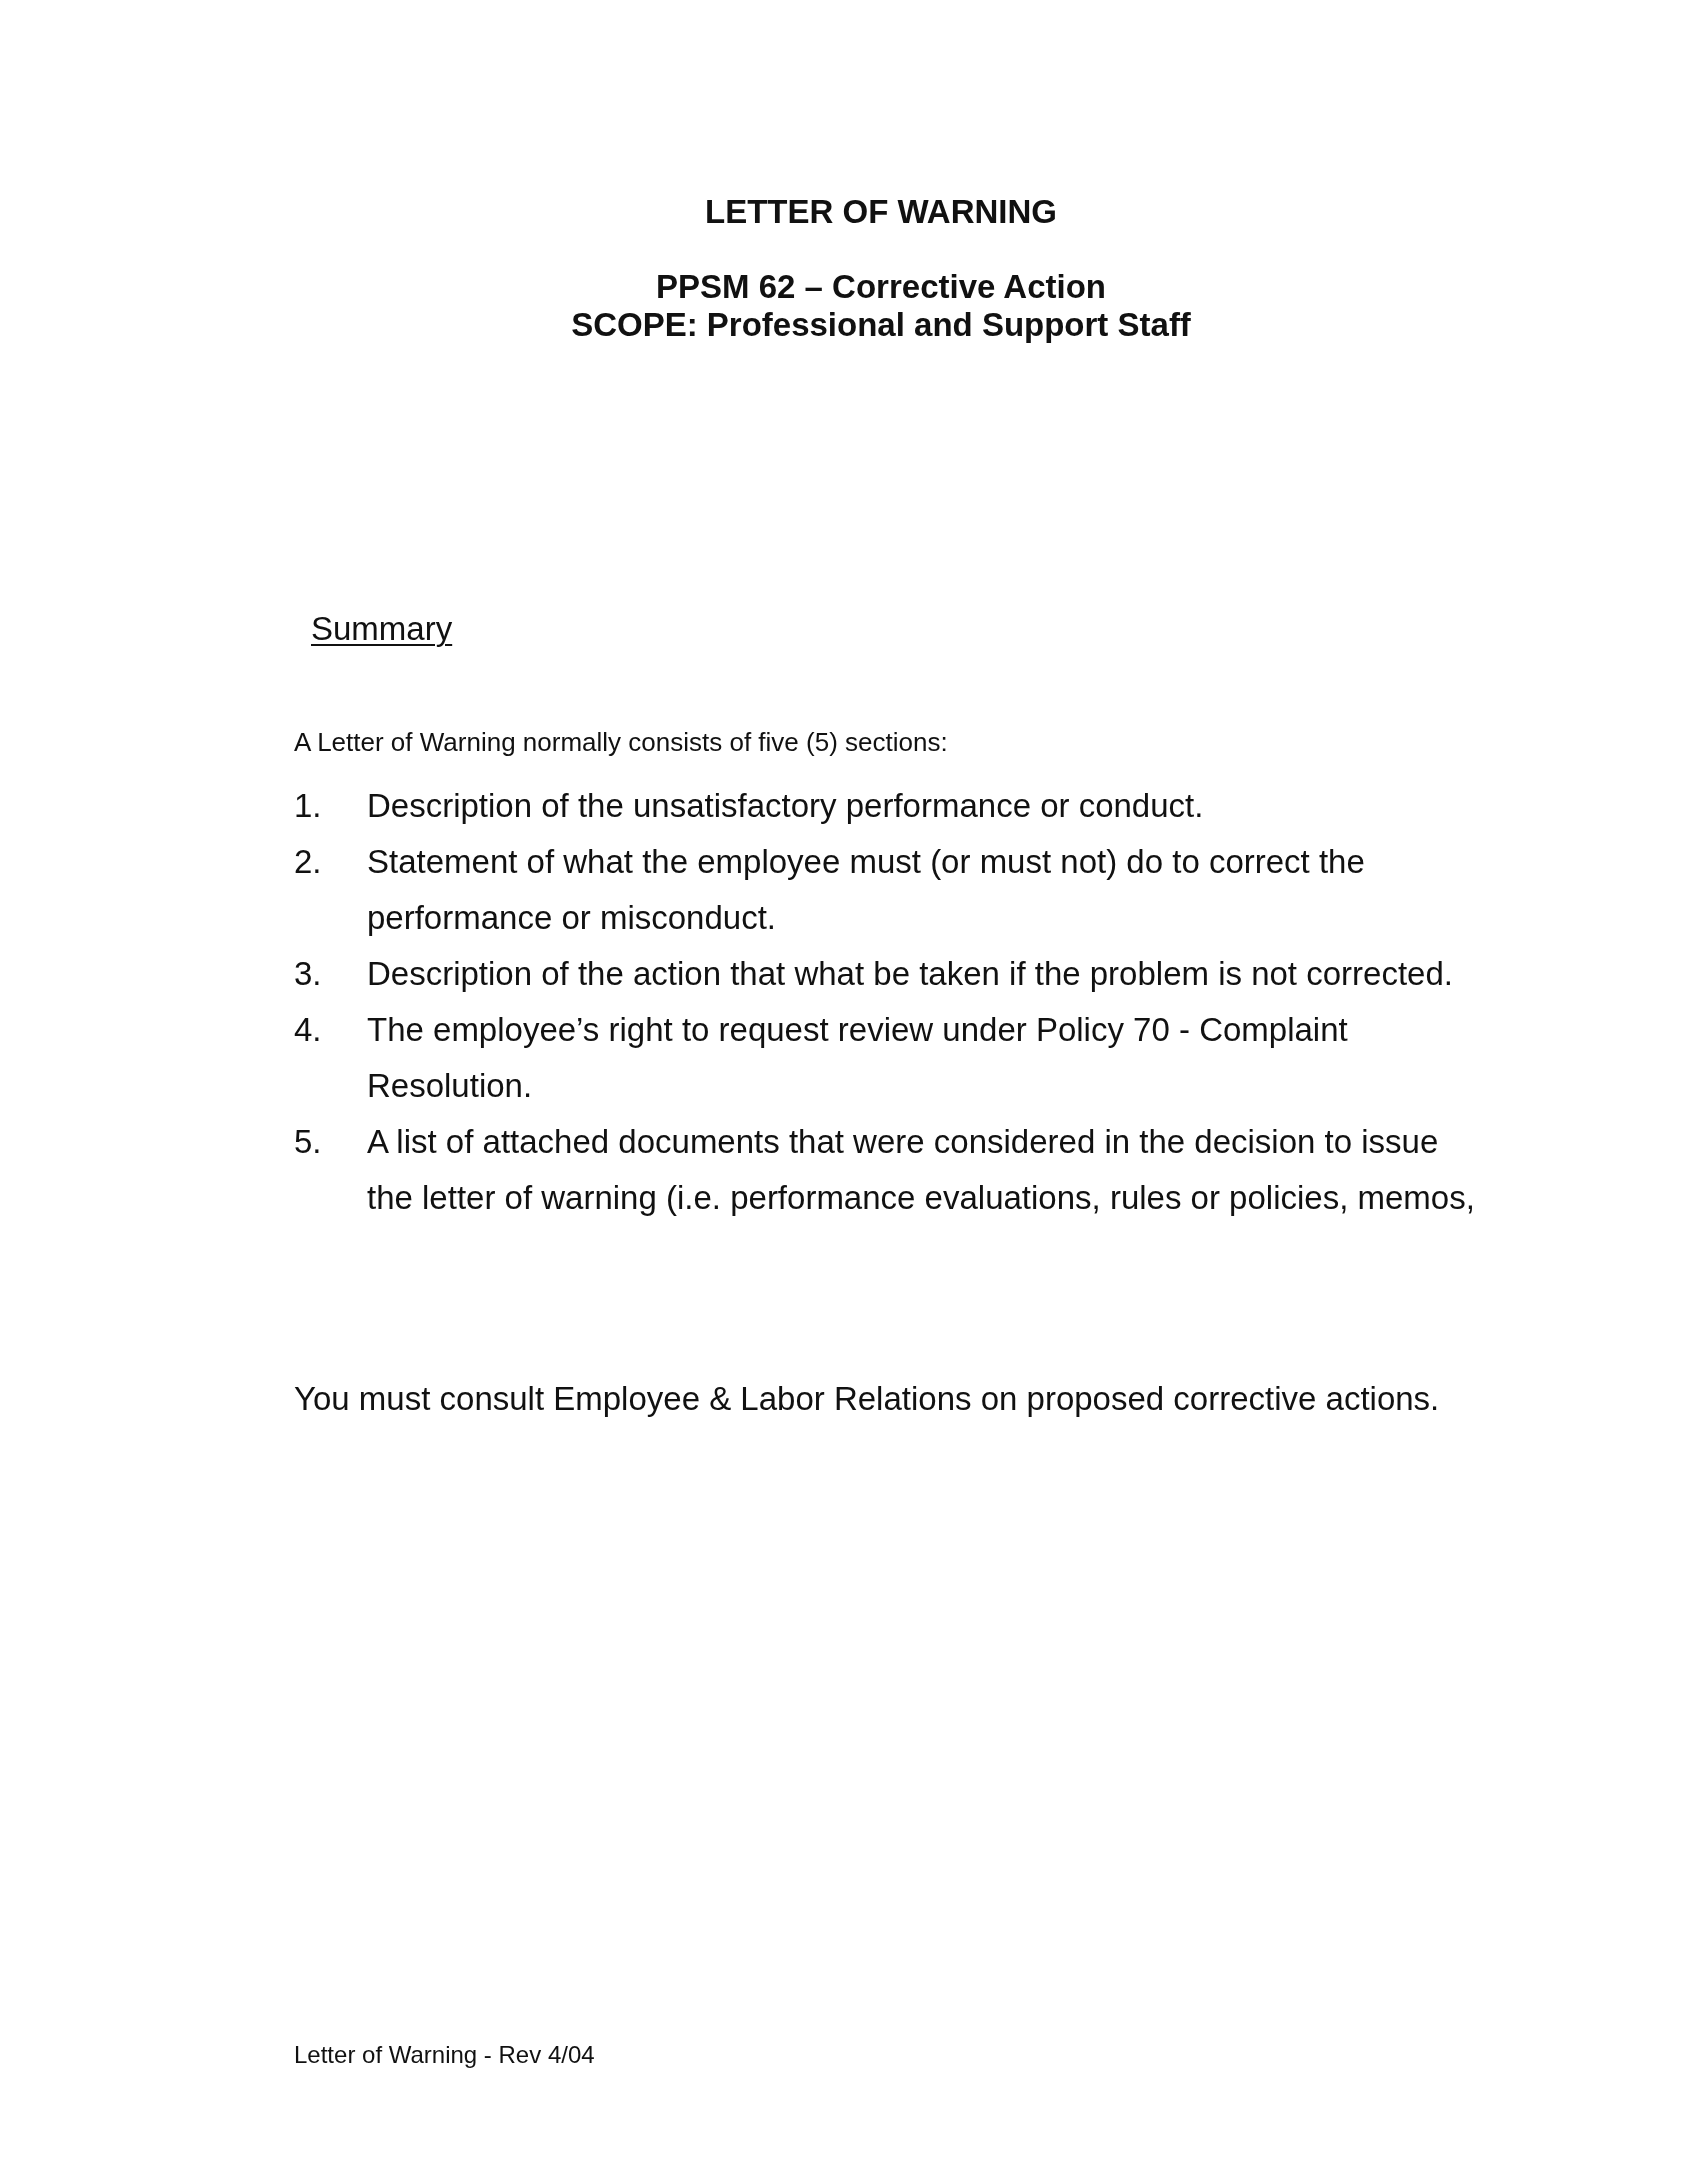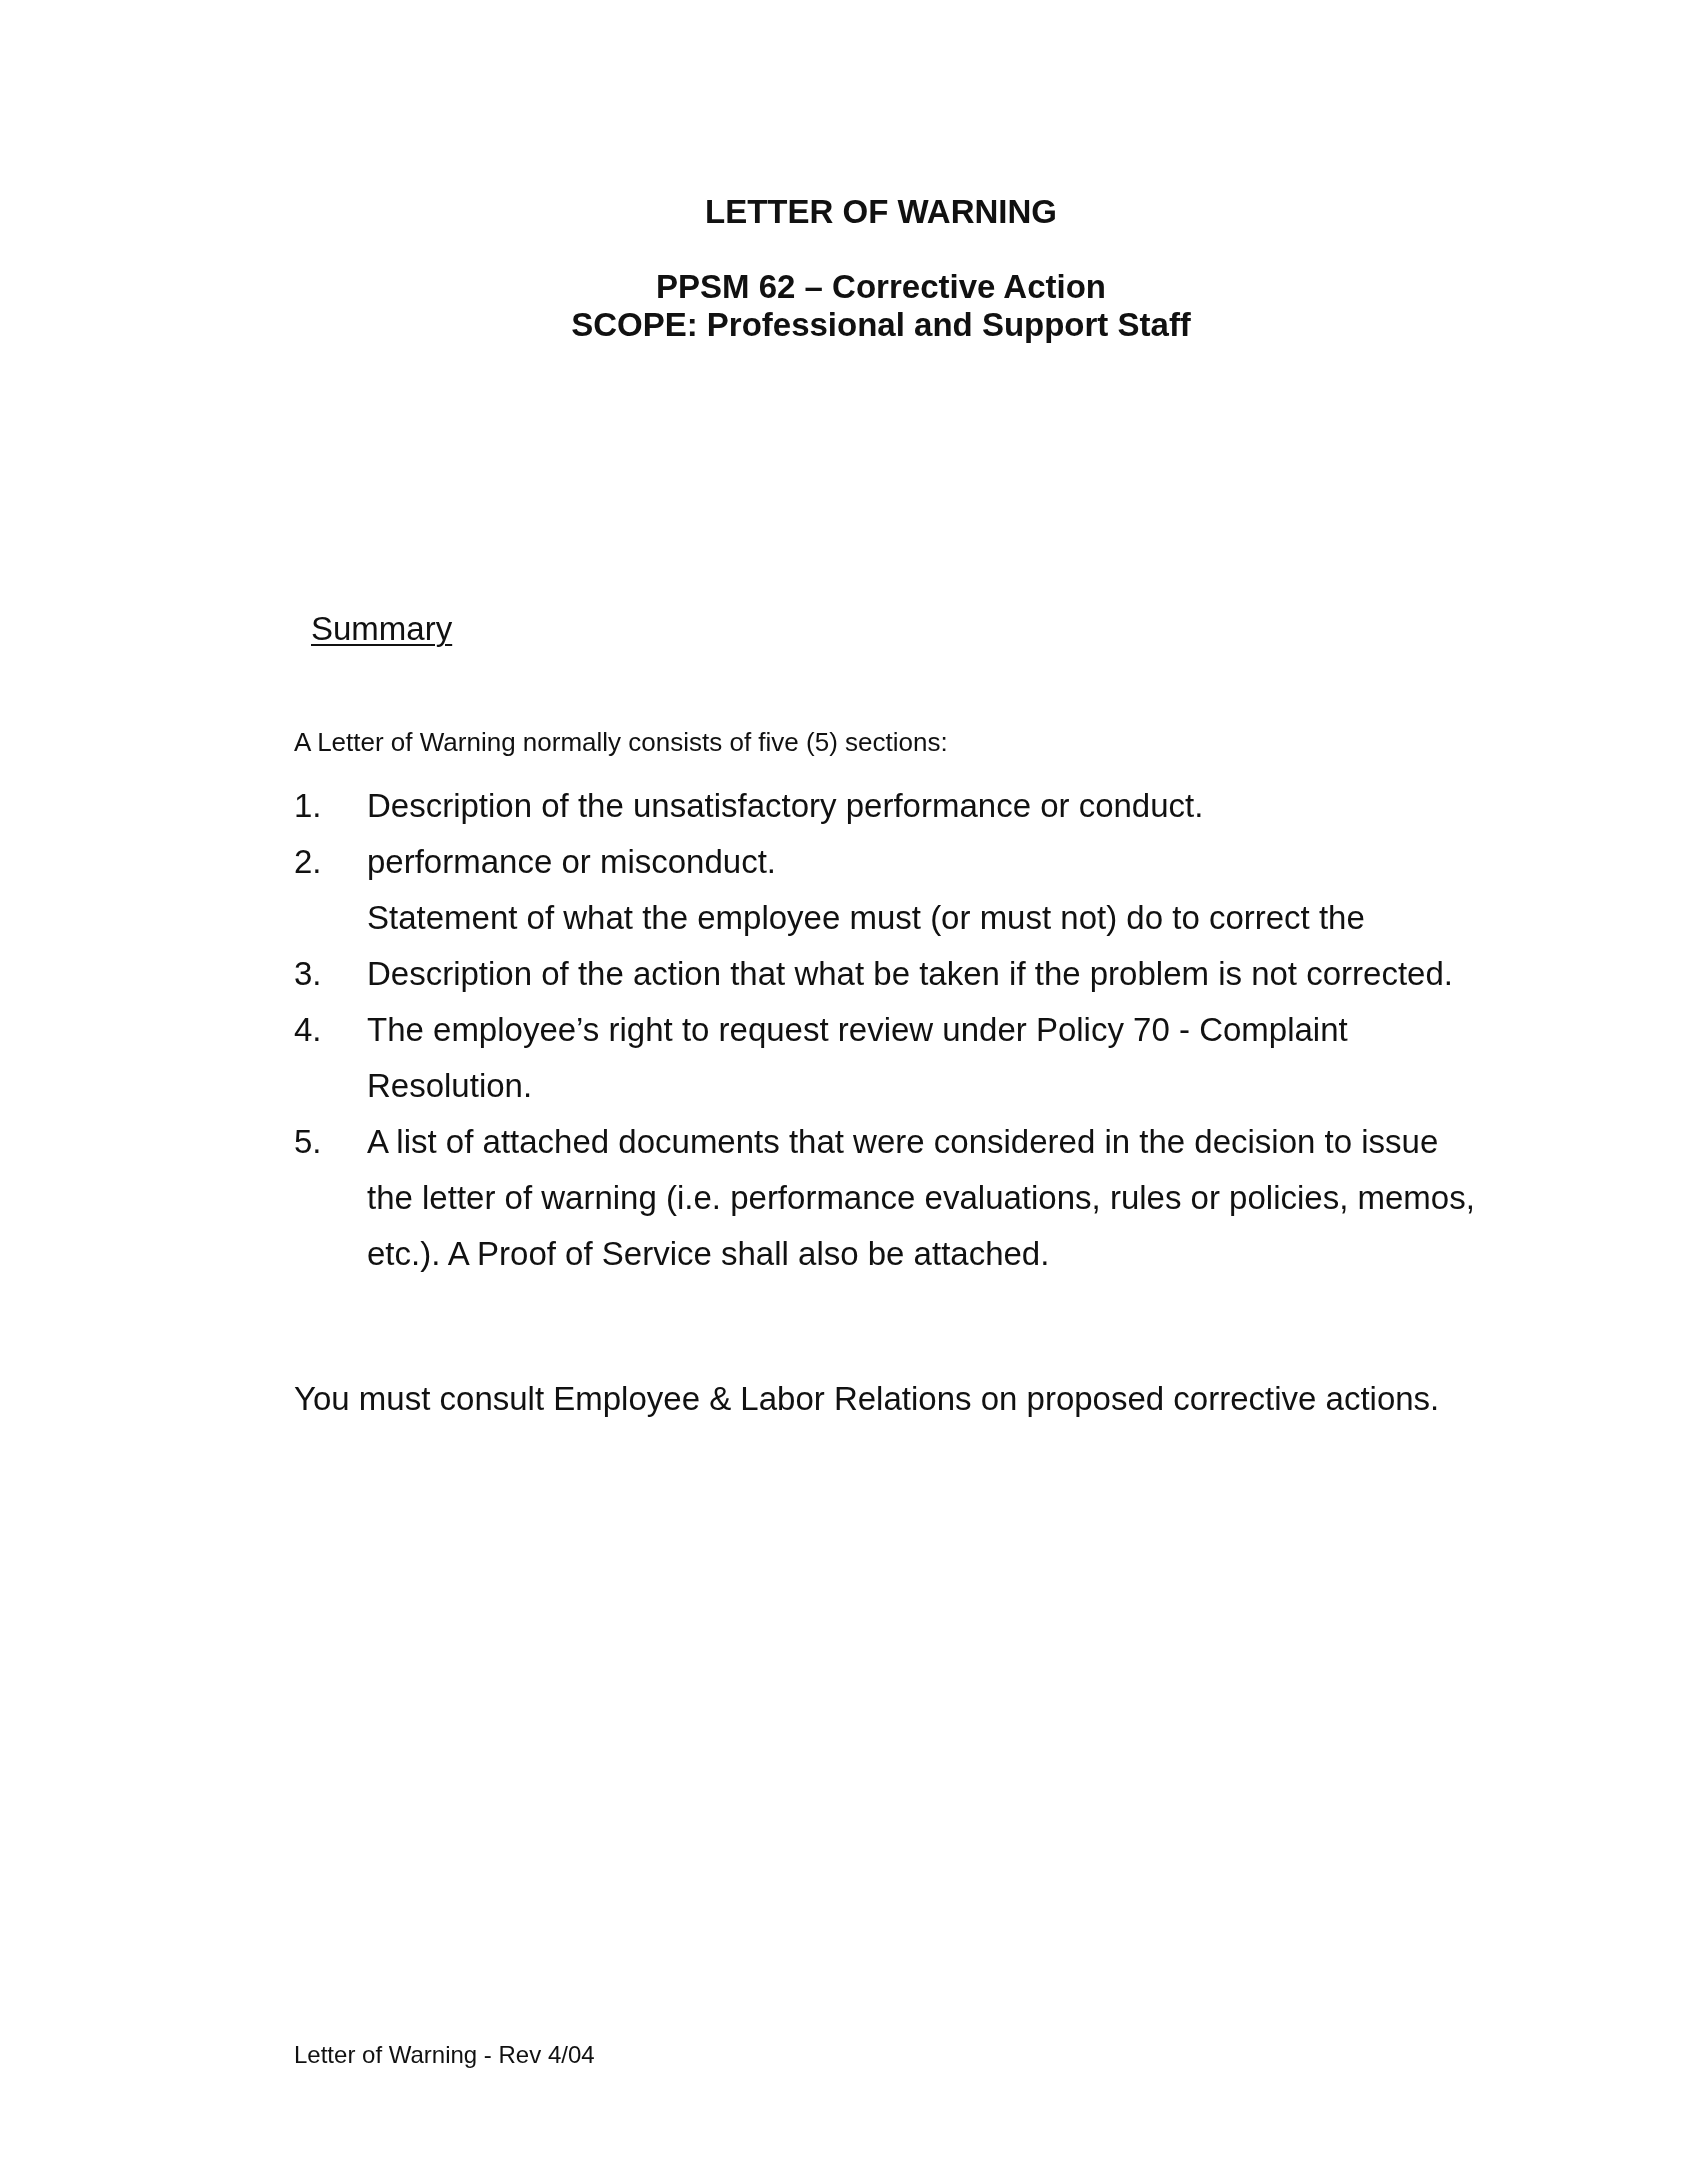--- a/index.html
+++ b/index.html
@@ -118,43 +118,42 @@
   <ol class="sections">
     <li>
       <span class="num">1.</span>
       <span class="text">
         <span class="line">Description of the unsatisfactory performance or conduct.</span>
       </span>
     </li>
     <li>
       <span class="num">2.</span>
       <span class="text">
+        <span class="line">Statement of what the employee must (or must not) do to correct the</span>
         <span class="line">performance or misconduct.</span>
-        <span class="line">Statement of what the employee must (or must not) do to correct the</span>
       </span>
     </li>
     <li>
       <span class="num">3.</span>
       <span class="text">
         <span class="line">Description of the action that what be taken if the problem is not corrected.</span>
       </span>
     </li>
     <li>
       <span class="num">4.</span>
       <span class="text">
         <span class="line">The employee’s right to request review under Policy 70 - Complaint</span>
         <span class="line">Resolution.</span>
       </span>
     </li>
     <li>
       <span class="num">5.</span>
       <span class="text">
         <span class="line">A list of attached documents that were considered in the decision to issue</span>
         <span class="line">the letter of warning (i.e. performance evaluations, rules or policies, memos,</span>
-        <span class="line">etc.).  A Proof of Service shall also be attached.</span>
       </span>
     </li>
   </ol>
 
   <div class="consult">You must consult Employee &amp; Labor Relations on proposed corrective actions.</div>
 
   <div class="footer">Letter of Warning - Rev 4/04</div>
 
 </div>
 

